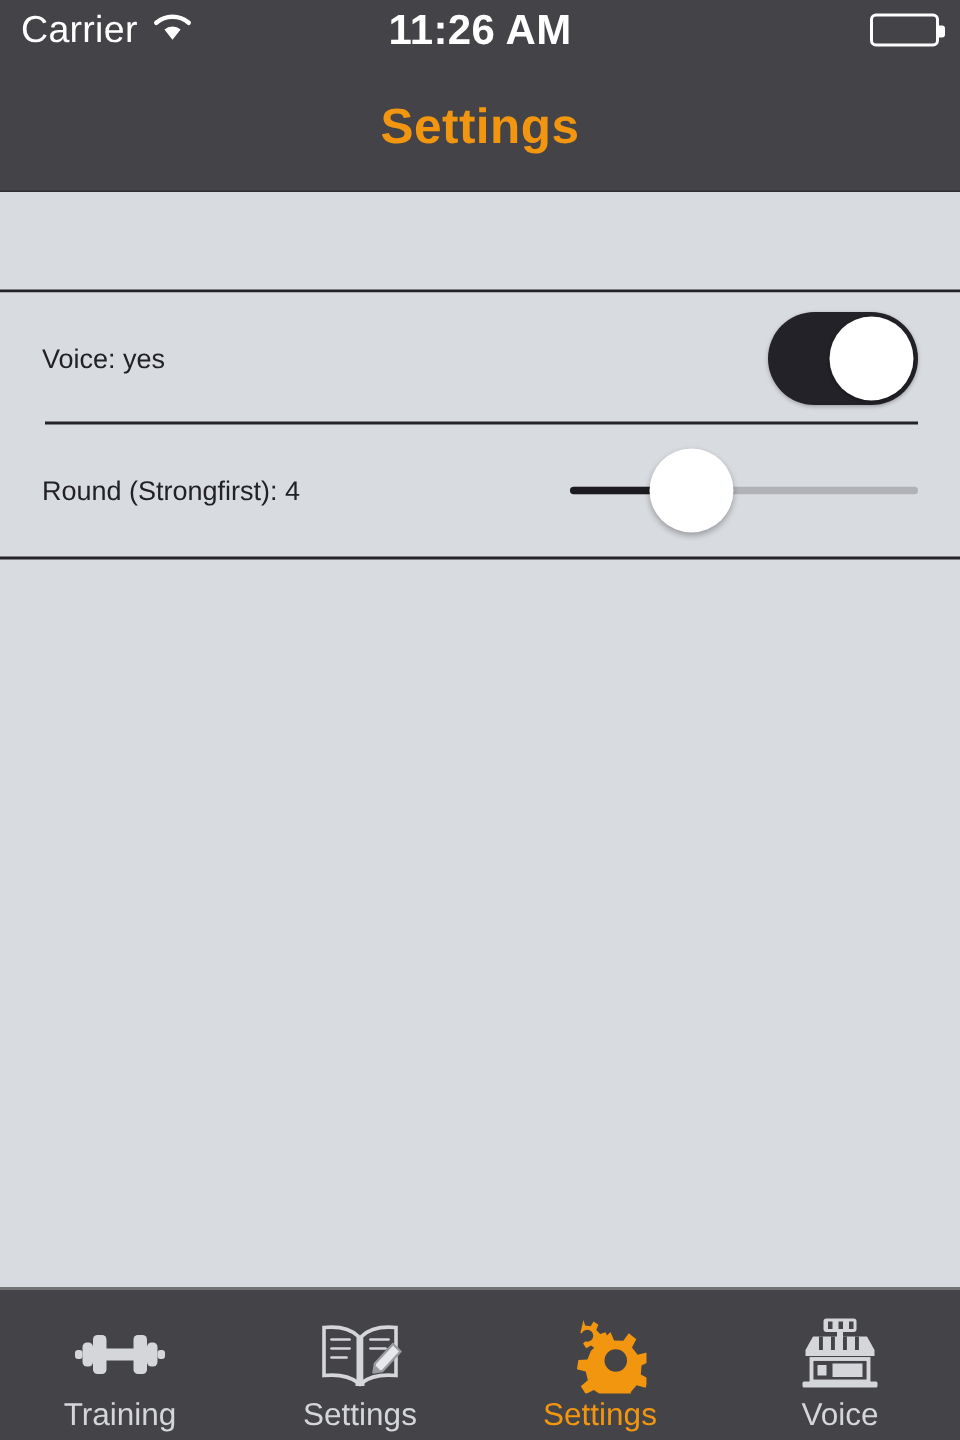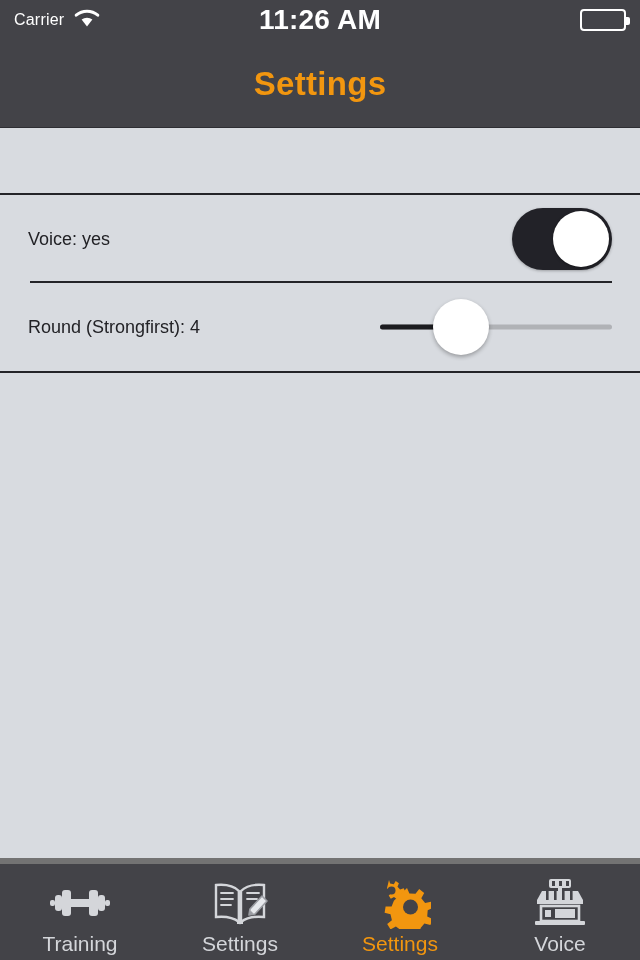--- a/index.html
+++ b/index.html
@@ -35,21 +35,21 @@
     padding: 0 14px;
     flex: none;
     position: relative;
   }
   .status-left {
     display: flex;
     align-items: center;
     gap: 9px;
   }
   .carrier-text {
-    font-size: 16px;
+    font-size: 25px;
     letter-spacing: 0.2px;
     color: #ffffff;
   }
   .wifi-icon { display: block; }
   .status-time {
     position: absolute;
     left: 0; right: 0;
     text-align: center;
     font-size: 28px;
     font-weight: bold;
@@ -202,21 +202,21 @@
     background: #ffffff;
     box-shadow: 0 2px 4px rgba(0,0,0,0.3);
   }
 
   .filler { background: #d8dbe0; flex: 1; }
 
   
   .tabbar {
     height: 102px;
     background: #434348;
-    border-top: 6px solid #737373;
+    border-top: 2px solid #737373;
     display: flex;
     flex: none;
     margin-top: 42px;
   }
   .tab {
     flex: 1 1 0;
     display: flex;
     flex-direction: column;
     align-items: center;
     justify-content: flex-end;

